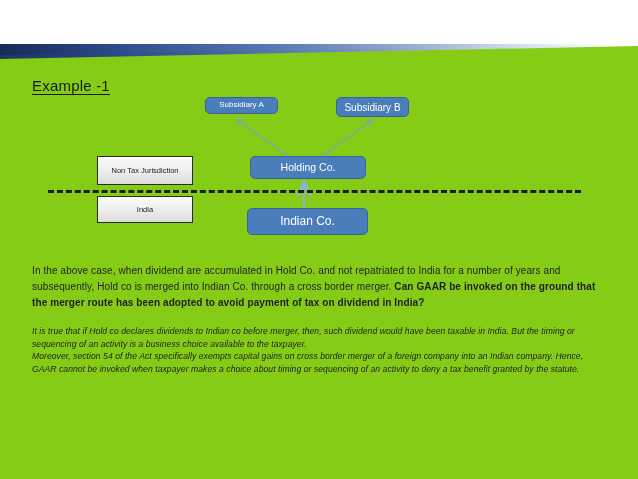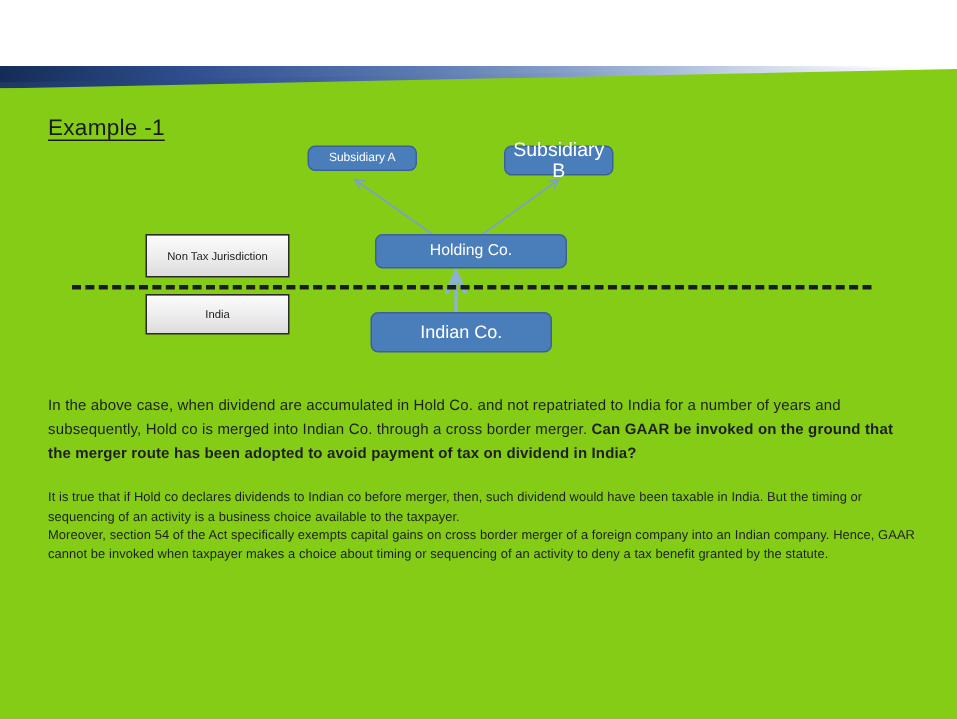--- a/index.html
+++ b/index.html
@@ -70,22 +70,22 @@
     border: 1px solid #3a6298;
     border-radius: 5px;
     color: #ffffff;
     display: flex;
     align-items: center;
     justify-content: center;
     text-align: center;
     line-height: 1.1;
   }
   .node-sub-a { left: 205px; top: 53px; width: 73px; height: 17px; font-size: 8px; align-items: center; }
-  .node-sub-b { left: 336px; top: 53px; width: 73px; height: 20px; font-size: 13px; }
-  .node-holding { left: 250px; top: 112px; width: 128px; height: 23px; font-size: 10.5px; }
+  .node-sub-b { left: 336px; top: 53px; width: 73px; height: 20px; font-size: 10px; }
+  .node-holding { left: 250px; top: 112px; width: 116px; height: 23px; font-size: 10.5px; }
   .node-indian { left: 247px; top: 164px; width: 121px; height: 27px; font-size: 12px; }
 
   .tag {
     position: absolute;
     box-sizing: border-box;
     background: linear-gradient(to bottom, #fbfbfb 0%, #eeeeee 50%, #dcdcdc 100%);
     border: 1px solid #2b2b2b;
     color: #1a1a1a;
     display: flex;
     align-items: center;
@@ -118,21 +118,21 @@
 
   .para2 {
     position: absolute;
     left: 32px; top: 281px;
     width: 578px;
     font-size: 8.6px;
     line-height: 12.6px;
     color: #1f1f1f;
     letter-spacing: .05px;
   }
-  .para2 .blk { display: block; }
+  .para2 .blk { display: block; font-style: italic; }
 </style>
 </head>
 <body>
 
 <div id="slide">
 
   <div class="bar-top"></div>
   <div class="bar-top-2"></div>
 
   <div class="title">Example -1</div>

